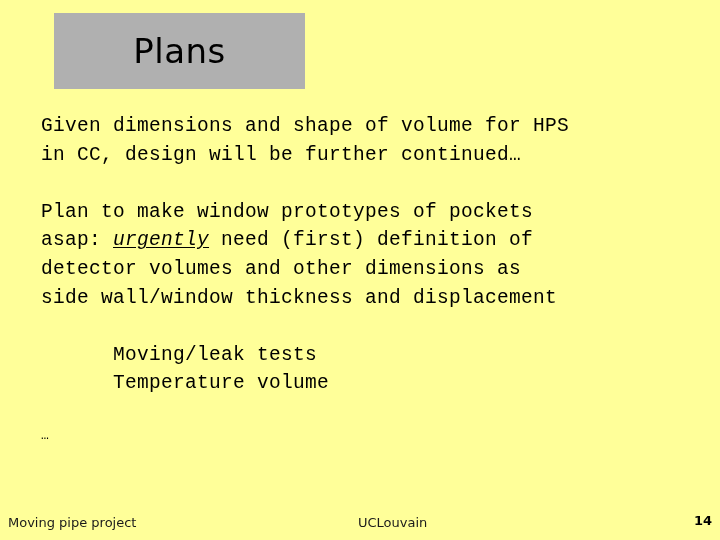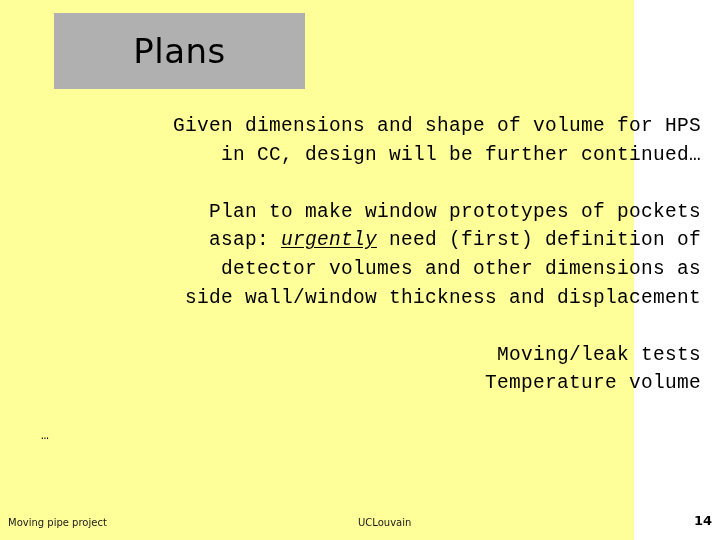--- a/index.html
+++ b/index.html
@@ -7,21 +7,21 @@
     padding: 0;
   }
   body {
     width: 720px;
     height: 540px;
     overflow: hidden;
     font-family: "Liberation Mono", "DejaVu Sans Mono", monospace;
   }
   #slide {
     position: relative;
-    width: 634px;
+    width: 720px;
     height: 540px;
     background: #ffff99;
     box-sizing: border-box;
   }
 
   
   #title-box {
     position: absolute;
     left: 54px;
     top: 13px;
@@ -47,21 +47,20 @@
     left: 41px;
     top: 112px;
     width: 660px;
     font-size: 19.5px;
     line-height: 28.6px;
     color: #000000;
     letter-spacing: 0.3px;
   }
   .para {
     margin: 0 0 28.6px 0;
-    text-align: right;
   }
   .para:last-child {
     margin-bottom: 0;
   }
   .line {
     white-space: pre;
   }
   .line.indented {
     padding-left: 72px;
   }
@@ -81,21 +80,21 @@
     position: absolute;
     left: 0;
     top: 518px;
     width: 720px;
     height: 22px;
   }
   .footer-text {
     position: absolute;
     top: 0;
     font-family: "DejaVu Sans", sans-serif;
-    font-size: 10px;
+    font-size: 13px;
     line-height: 10px;
     color: #1a1a1a;
     white-space: nowrap;
   }
   #footer-left  { left: 8px; }
   #footer-center{ left: 358px; }
   #footer-page {
     position: absolute;
     right: 8px;
     top: -6px;

